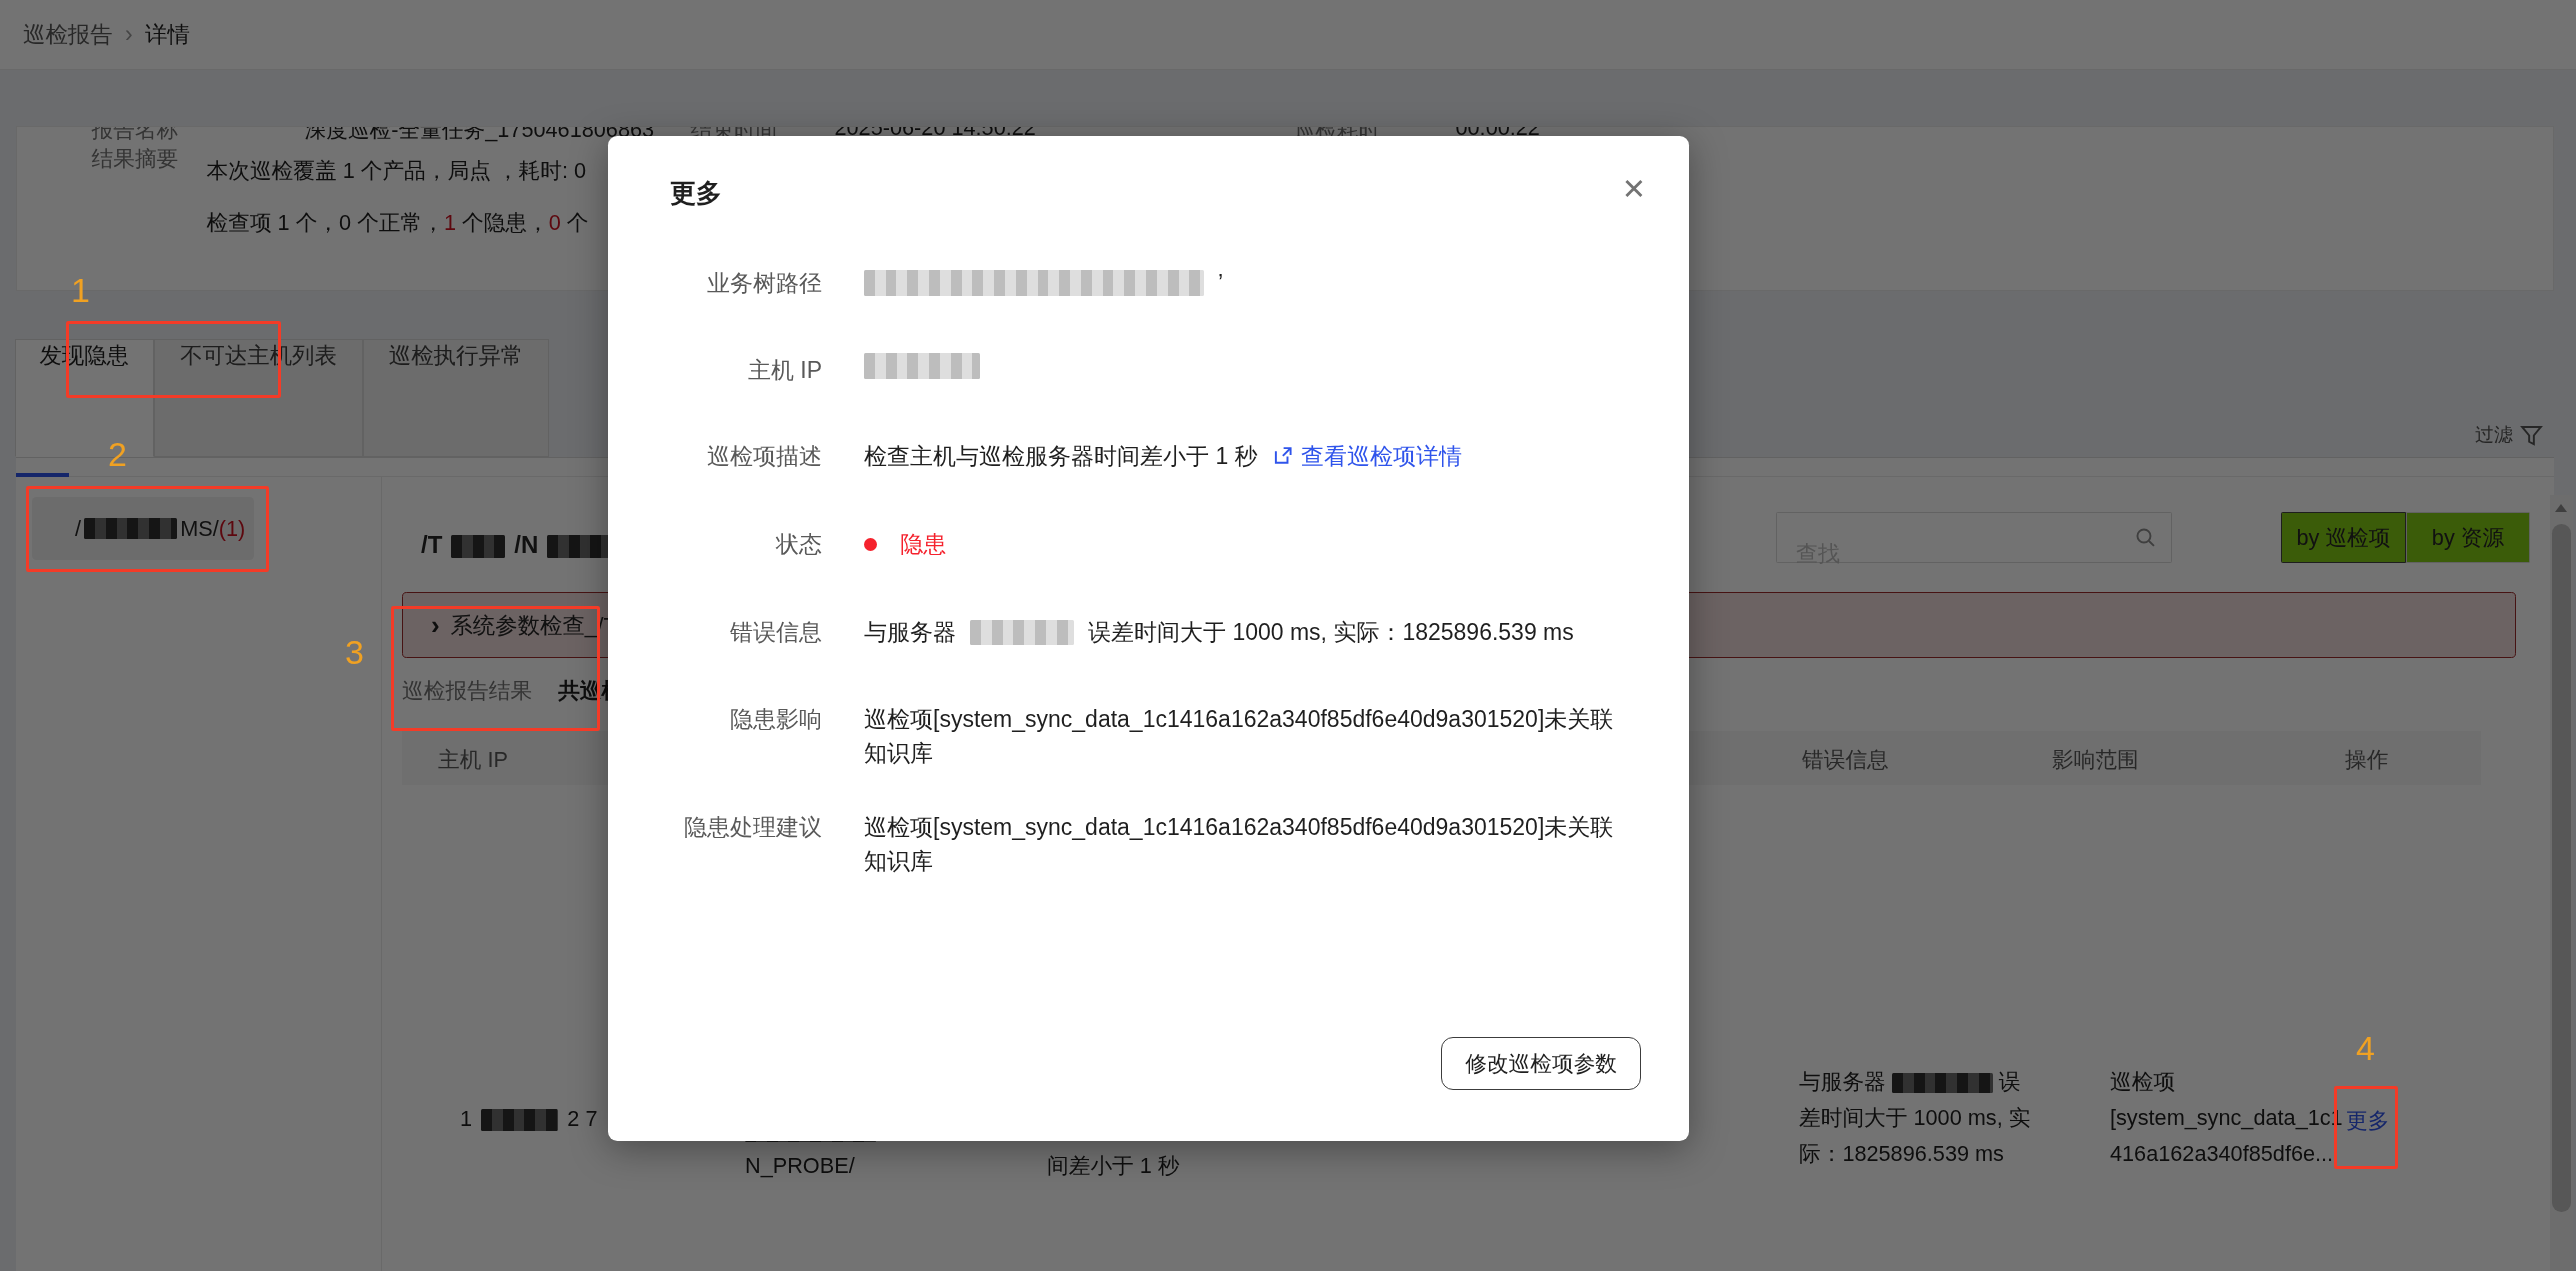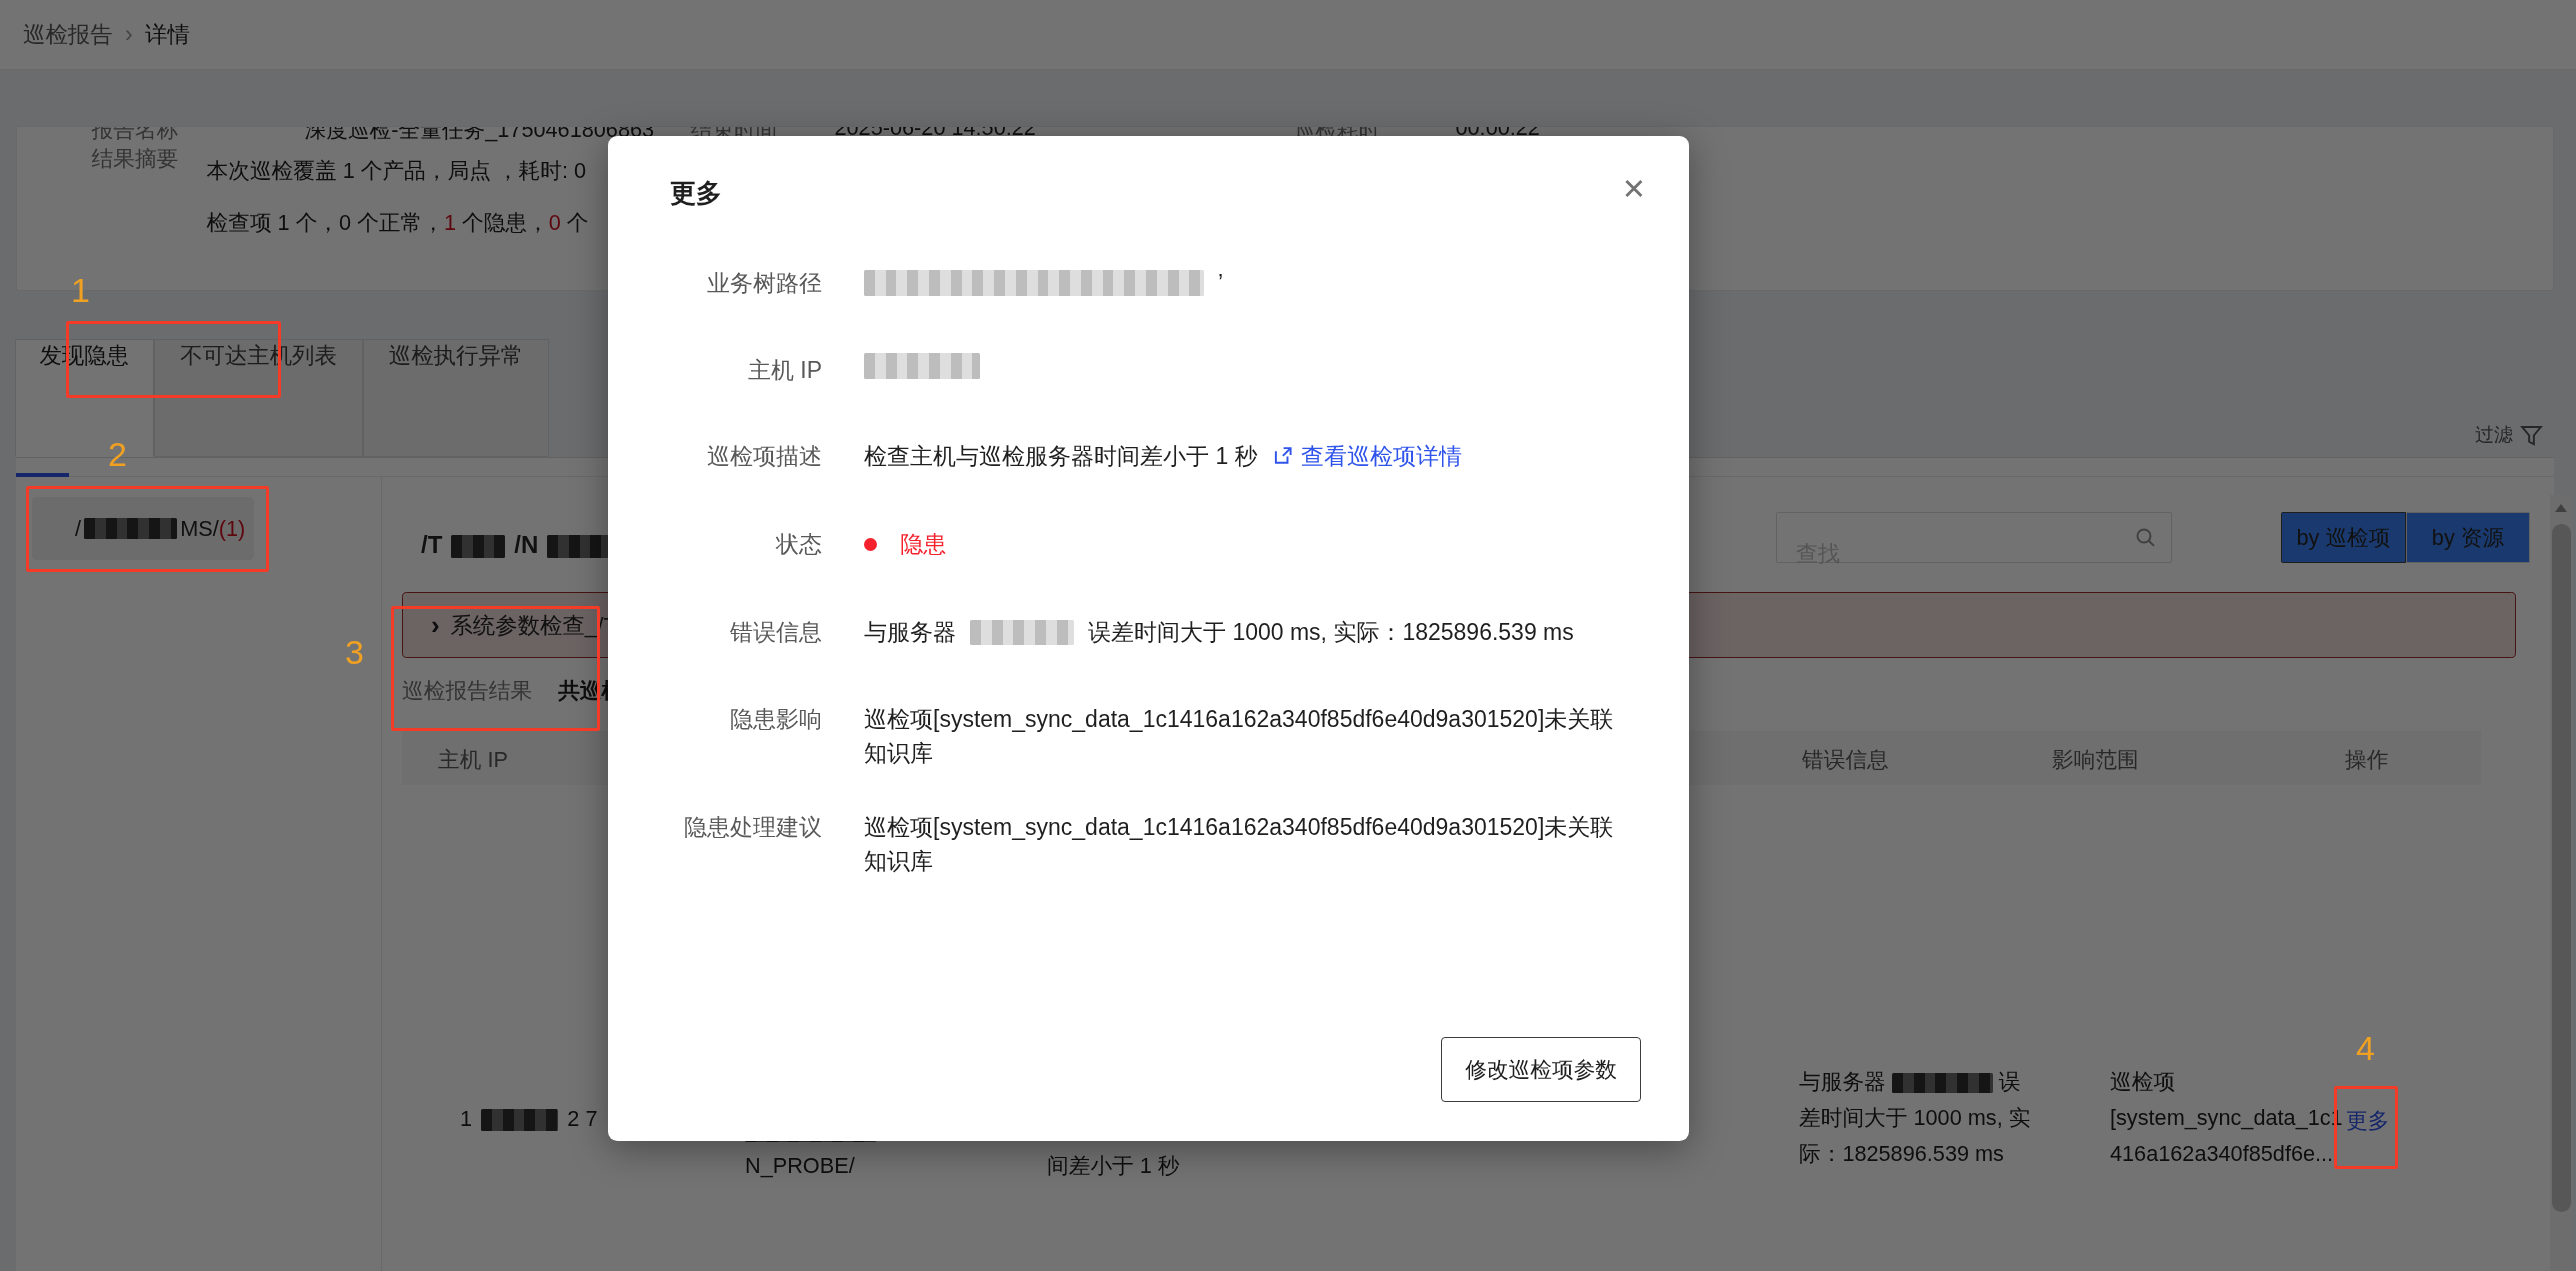--- a/index.html
+++ b/index.html
@@ -49,21 +49,21 @@
   #thead span{position:absolute;top:14px;white-space:nowrap;}
   .cell{position:absolute;font-size:21.7px;color:#1f1f1f;white-space:nowrap;line-height:36px;}
   #cell-more{color:#2f54eb;cursor:pointer;}
   
   #filter-ctl{left:2475px;top:422px;display:flex;align-items:center;font-size:19px;color:#555;cursor:pointer;}
   #search-box{left:1776px;top:512px;width:396px;height:51px;background:#fff;border:0.8px solid #d9d9d9;border-radius:1.5px;
               box-sizing:border-box;display:flex;align-items:center;padding:0 14px 0 17px;}
   #search-box input{border:none;outline:none;flex:1;font-size:22px;color:#1f1f1f;background:transparent;
                     font-family:inherit;margin-top:32px;}
   #search-box input::placeholder{color:#bdbdbd;}
-  .seg-btn{position:absolute;top:512px;height:51px;background:#3b82f6;display:flex;align-items:center;justify-content:center;
+  .seg-btn{position:absolute;top:512px;height:51px;background:#84cc16;display:flex;align-items:center;justify-content:center;
            font-size:21.7px;box-sizing:border-box;cursor:pointer;}
   #btn-by-item{left:2281px;width:125px;border:1.5px solid #434343;border-radius:1.5px 0 0 1.5px;z-index:2;}
   #btn-by-res{left:2406px;width:124px;border:0.8px solid #d9d9d9;border-radius:0 1.5px 1.5px 0;}
   
   #vscroll{left:2550px;top:495px;width:23px;height:776px;background:#f1f1f1;}
   #vscroll .arrow{position:absolute;left:5.4px;top:9.3px;width:0;height:0;border-left:6.2px solid transparent;
                   border-right:6.2px solid transparent;border-bottom:8.5px solid #8c8c8c;}
   #vscroll .thumb{position:absolute;left:2.3px;top:29px;width:18.6px;height:688px;background:#c1c1c1;border-radius:9.3px;cursor:pointer;}
   
   #dim-overlay{left:0;top:0;width:2576px;height:1271px;background:rgba(0,0,0,0.55);z-index:10;}
@@ -71,22 +71,22 @@
          box-shadow:0 7.7px 37px rgba(0,0,0,0.35);}
   #modal-title{position:absolute;left:62px;top:40px;font-size:26px;font-weight:bold;color:#1f1f1f;}
   #modal-close{position:absolute;right:43px;top:36px;font-size:29px;color:#737373;cursor:pointer;font-weight:300;}
   .m-row{position:absolute;left:62px;width:974px;display:flex;align-items:flex-start;font-size:23px;line-height:34px;}
   .m-label{width:152px;text-align:right;color:#595959;flex:none;}
   .m-value{margin-left:42px;color:#1f1f1f;width:766px;}
   .m-inline{display:flex;align-items:center;gap:14px;white-space:nowrap;}
   .m-link{color:#2f54eb;cursor:pointer;display:flex;align-items:center;gap:7.7px;}
   .dot{display:inline-block;width:13px;height:13px;border-radius:50%;background:#f5222d;margin-right:9.3px;}
   .status-red{color:#f5222d;}
-  #modal-footer-btn{position:absolute;right:48px;top:901px;height:49px;padding:7px 23px;background:#fff;
-                    border:1.5px solid #3c3c3c;border-radius:4px;font-size:21.7px;display:flex;align-items:center;
+  #modal-footer-btn{position:absolute;right:48px;top:901px;height:49px;padding:1px 23px;background:#fff;
+                    border:1.5px solid #3c3c3c;border-radius:12px;font-size:21.7px;display:flex;align-items:center;
                     cursor:pointer;color:#1f1f1f;}
   
   .anno-box{position:absolute;border:3.9px solid #f43b27;border-radius:2.3px;z-index:30;pointer-events:none;}
   .anno-num{position:absolute;color:#f0a122;font-size:34px;z-index:30;pointer-events:none;}
   #anno-box1{left:66px;top:321px;width:209px;height:71px;}
   #anno-num1{left:71px;top:271px;}
   #anno-box2{left:26px;top:486px;width:237px;height:80px;}
   #anno-num2{left:108px;top:435px;}
   #anno-box3{left:391px;top:606px;width:203px;height:119px;}
   #anno-num3{left:345px;top:633px;}

